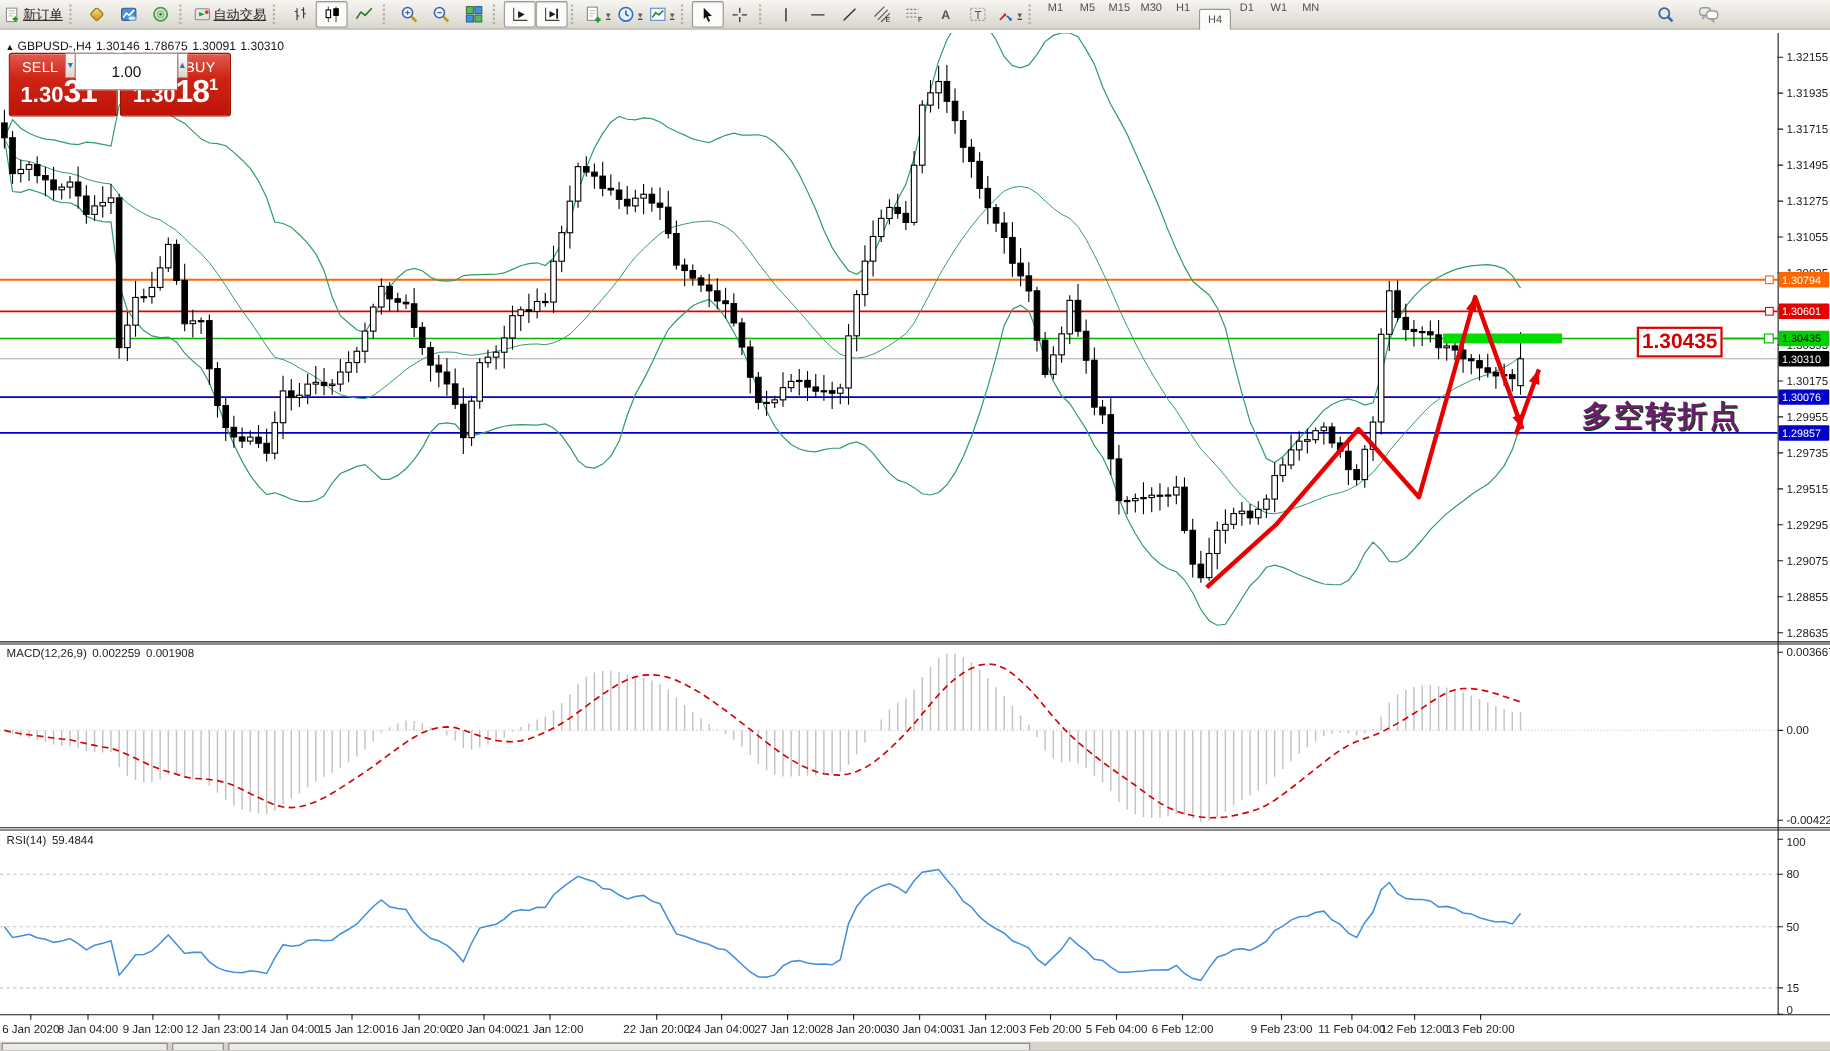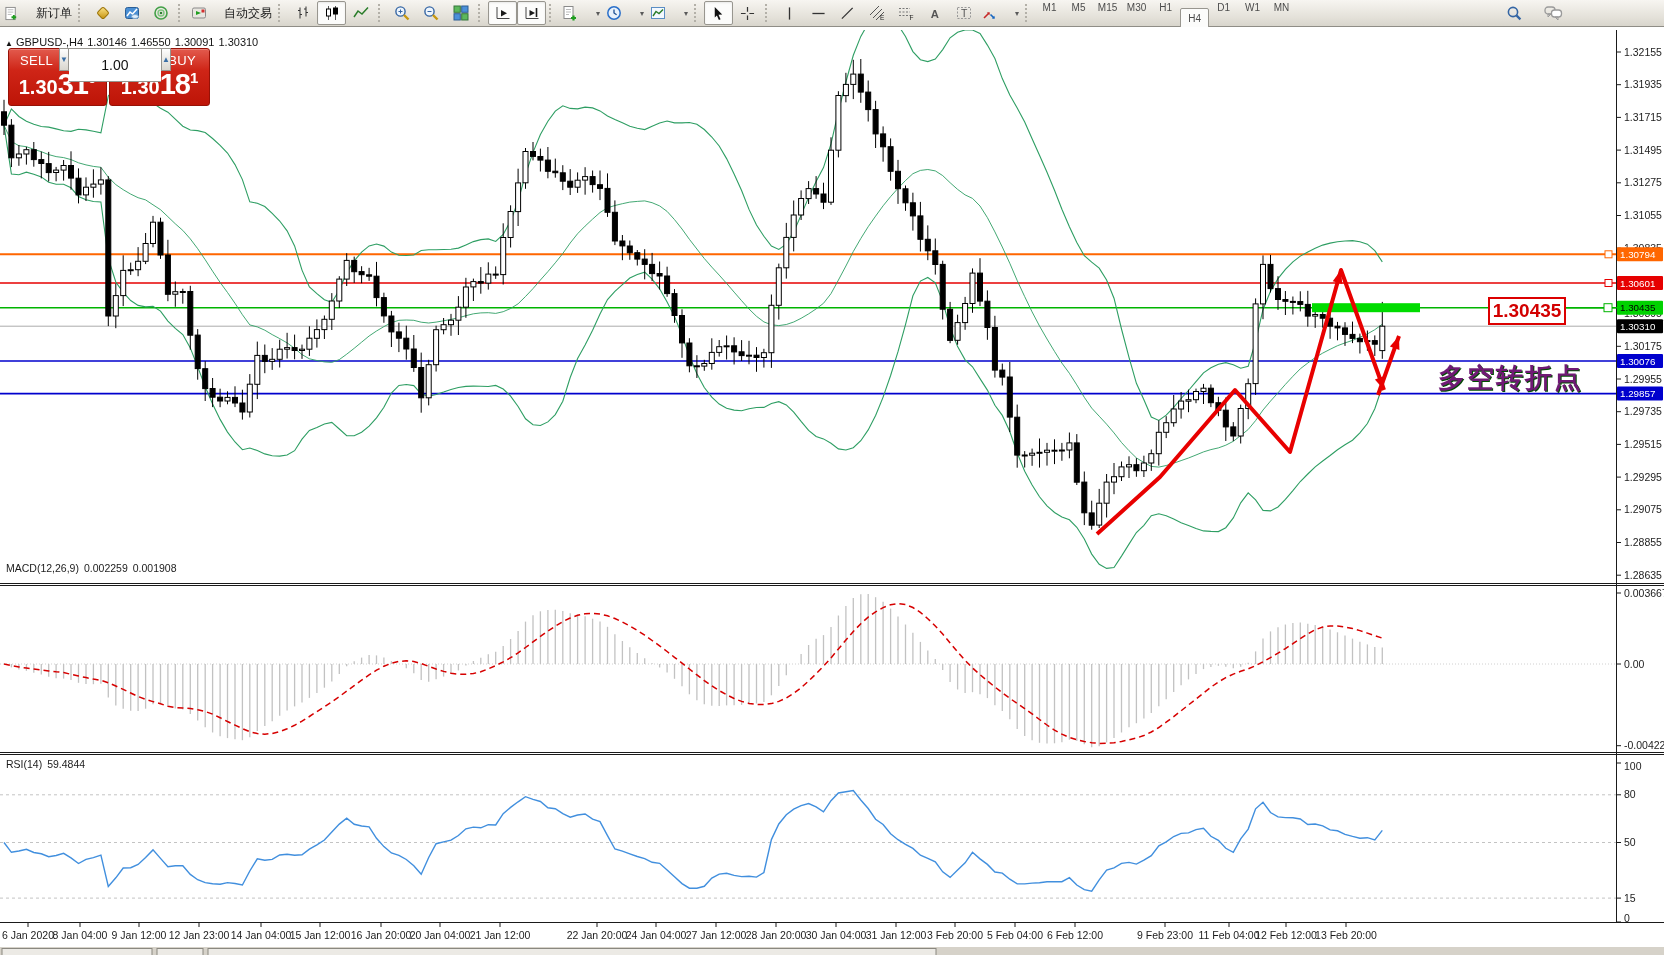--- a/index.html
+++ b/index.html
@@ -2,22 +2,22 @@
 <html><head>
 <meta charset="utf-8">
 <style>
   html,body{margin:0;padding:0;background:#888;}
   #screen{position:relative;width:1664px;height:955px;background:#ffffff;overflow:hidden;
     font-family:"Liberation Sans","DejaVu Sans",sans-serif;-webkit-font-smoothing:antialiased;}
   
   #toolbar{position:absolute;left:0;top:0;width:1664px;height:27px;display:flex;align-items:center;
     background:linear-gradient(#f7f5f1,#e3e0d8 70%,#d8d5cc);border-bottom:1px solid #8f8d86;box-sizing:border-box;padding-left:1px;}
   .thandle{width:4px;height:18px;border-left:2px dotted #b3b0a8;margin:0 4px 0 3px;flex:0 0 auto;}
-  .tbtn{height:22px;min-width:23px;display:flex;align-items:center;justify-content:center;gap:17px;
-    border:1px solid transparent;border-radius:2px;padding:0 2px;color:#222;font-size:12px;flex:0 0 auto;cursor:default;}
+  .tbtn{height:22px;min-width:23px;display:flex;align-items:center;justify-content:center;gap:2px;
+    border:1px solid transparent;border-radius:2px;padding:0 2px;color:#222;font-size:12px;flex:0 0 auto;cursor:default;text-decoration:underline;}
   .tbtn.active{border-color:#98968f;background:#fcfcfb;box-shadow:inset 0 1px 2px rgba(0,0,0,.08);}
   .tbtn .lbl{font-size:12px;color:#1a1a1a;white-space:nowrap;}
   .caret{font-size:8px;color:#5a5a5a;margin-left:1px;}
   .tf{width:27px;height:20px;display:flex;align-items:center;justify-content:center;font-size:10px;font-weight:normal;
     color:#4c4c4c;border:1px solid transparent;border-radius:2px;flex:0 0 auto;}
   .tf.active{border-color:#98968f;background:#fcfcfb;margin-top:11px;}
   #tb-right{margin-left:auto;margin-right:96px;display:flex;align-items:center;gap:10px;}
   
   #chart-area{position:absolute;left:0;top:27px;width:1664px;height:928px;background:#fff;}
   #chart-svg{position:absolute;left:0;top:0;}
@@ -38,21 +38,21 @@
   .ocp-price .big{font-size:29px;font-weight:bold;letter-spacing:-1px;}
   .ocp-price .sup{font-size:15px;font-weight:bold;position:relative;top:-11px;}
   #ocp-vol{position:absolute;left:51px;top:2px;width:103px;height:23px;display:flex;z-index:7;}
   .spin{width:19px;background:linear-gradient(#fefefe,#d9d6cf);border:1px solid #979590;display:flex;align-items:center;justify-content:center;
     font-size:8px;color:#3a6ea5;box-sizing:border-box;}
   #ocp-vol input{flex:1;width:60px;border:1px solid #979590;border-left:none;border-right:none;text-align:center;
     font-size:14px;color:#111;padding:16px;outline:none;background:#fff;}
   
   .pane-label{position:absolute;left:6px;font-size:10.5px;color:#1c1c1c;z-index:5;white-space:nowrap;}
   .pane-label span{margin-right:5px;}
-  #macd-label{top:535px;}
+  #macd-label{top:561px;}
   #rsi-label{top:731px;}
   
   #price-flag{position:absolute;left:1488px;top:270px;width:74px;height:24px;background:#fff;border:2px solid #dc0000;
     color:#d20000;font-size:19px;font-weight:bold;display:flex;align-items:center;justify-content:center;z-index:6;}
   #cn-note{position:absolute;left:1438px;top:333px;font-size:27px;font-weight:bold;color:#701a75;
     letter-spacing:2px;text-shadow:1px 1px 0 #004d00;z-index:6;white-space:nowrap;}
   svg text{font-family:"Liberation Sans","DejaVu Sans",sans-serif;}
 </style>
 </head>
 <body>
@@ -1000,21 +1000,21 @@
         </g>
         <g>
           <rect x="0" y="947" width="1664" height="8" fill="#d6d2c9"></rect>
           <rect x="2" y="948.5" width="150" height="7" fill="#eceae5" stroke="#8a8880"></rect>
           <rect x="157" y="948.5" width="46" height="7" fill="#eceae5" stroke="#8a8880"></rect>
           <rect x="208" y="948.5" width="728" height="7" fill="#eceae5" stroke="#8a8880"></rect>
         </g>
       </svg>
 
     <div id="symbol-header">
-      <span class="tri">▲</span><span>GBPUSD-,H4</span><span>1.30146</span><span>1.46550</span><span>1.30091</span><span>1.30310</span>
+      <span class="tri">▲</span><span>GBPUSD-,H4</span><span>1.30146</span><span>1.78675</span><span>1.30091</span><span>1.30310</span>
     </div>
 
     <div id="ocp">
       <div class="ocp-btn" id="ocp-sell">
         <div class="ocp-title">SELL</div>
         <div class="ocp-price"><span class="pfx">1.30</span><span class="big">31</span><span class="sup">0</span></div>
       </div>
       <div class="ocp-btn" id="ocp-buy">
         <div class="ocp-title">BUY</div>
         <div class="ocp-price"><span class="pfx">1.30</span><span class="big">18</span><span class="sup">1</span></div>

